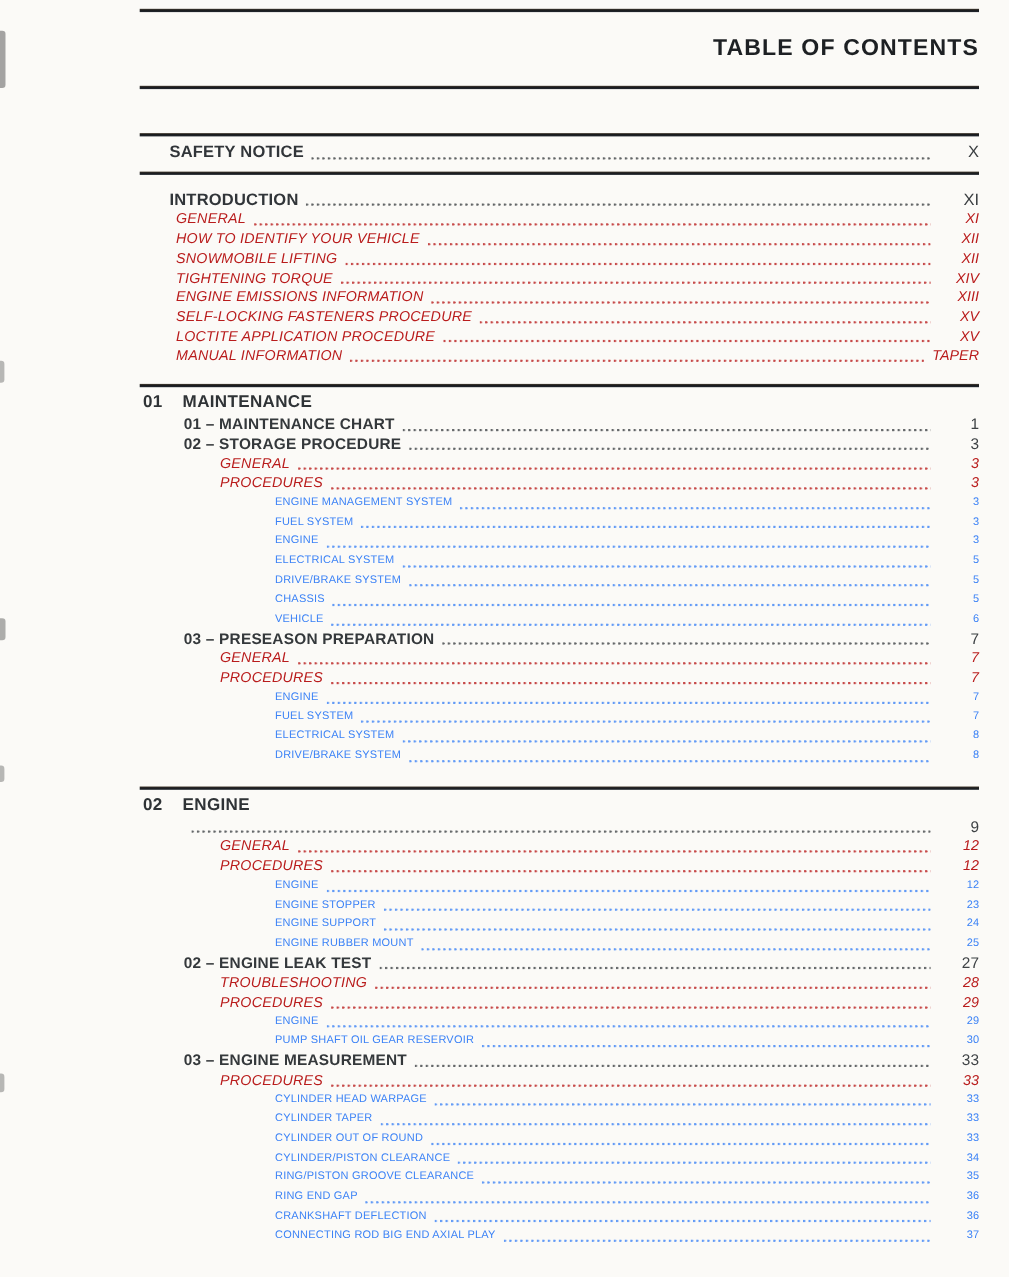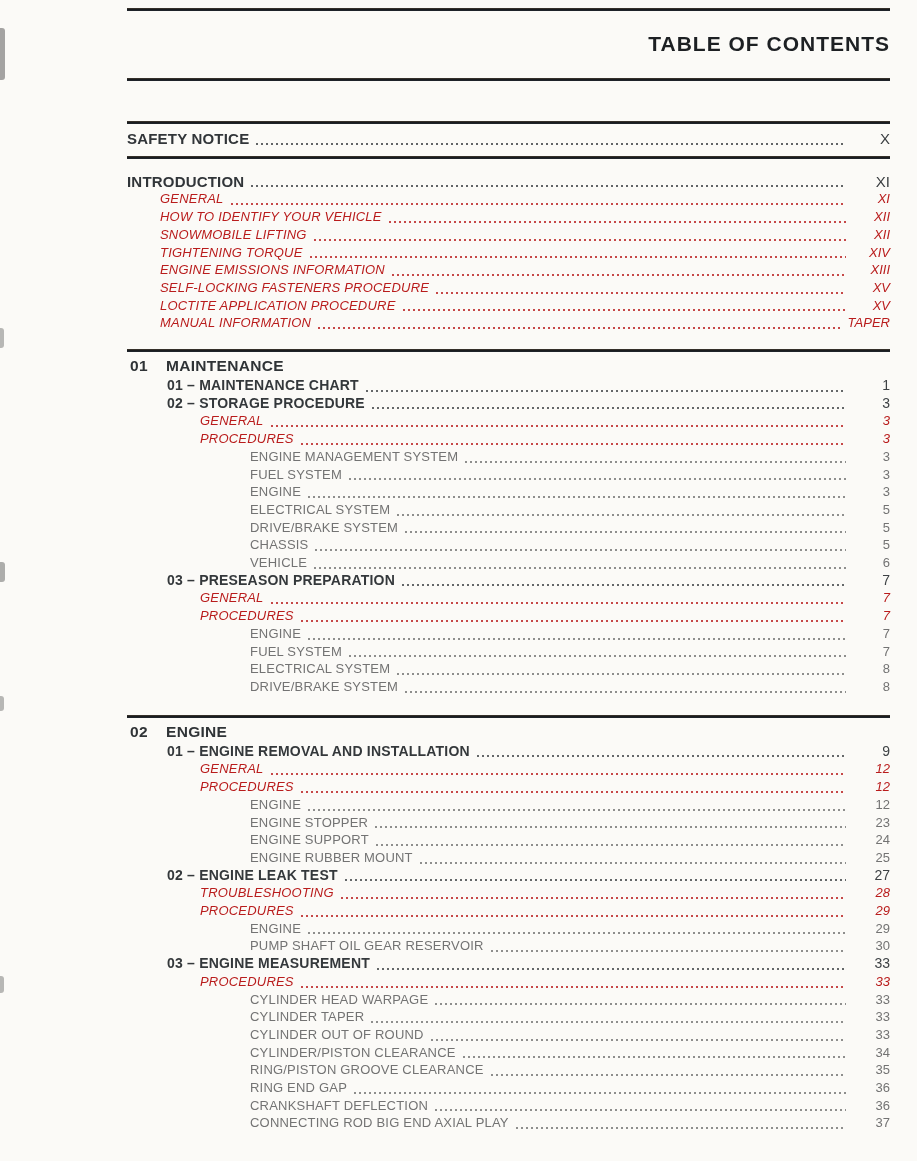--- a/index.html
+++ b/index.html
@@ -37,25 +37,25 @@
   .entry .label{flex:none;white-space:nowrap;letter-spacing:.2px;}
   .leader{
     flex:1;height:2px;margin:0 8px 3px 7px;min-width:18px;
     background-image:radial-gradient(circle at 1px 1px,currentColor 1px,transparent 1.4px);
     background-size:5px 2px;background-repeat:repeat-x;background-position:left bottom;
     opacity:.8;
   }
   .page-num{flex:none;min-width:36px;text-align:right;white-space:nowrap;}
 
   .l0{font-size:15px;color:#3b3f42;}
-  .l0 .label{font-weight:700;color:#313539;}
+  .l0 .label{font-weight:700;color:#313539;margin-left:27px;}
   .l1{font-size:14px;color:#3e4245;padding-left:40px;justify-content:space-between;}
   .l1 .label{font-weight:700;color:#34383b;}
   .l2{font-size:13px;color:#b91c1c;padding-left:73px;font-style:italic;}
-  .l3{font-size:13px;color:#737373;padding-left:123px;}
+  .l3{font-size:10px;color:#3b82f6;padding-left:123px;}
   .sec-introduction .l2{padding-left:33px;}
 
   .sec-safety .entry{padding-top:6px;padding-bottom:8px;}
 
   
   .smudge{position:absolute;left:0;background:#3a3a3a;border-radius:0 3px 3px 0;}
   .sm1{top:28px;height:52px;width:5px;opacity:.45;}
   .sm2{top:328px;height:20px;width:4px;opacity:.35;}
   .sm3{top:562px;height:20px;width:5px;opacity:.4;}
   .sm4{top:696px;height:15px;width:4px;opacity:.35;}
@@ -236,21 +236,20 @@
           </div>
         </div>
         <div class="section sec-engine">
           <div class="rule sec-rule-engine"></div>
           <div class="sec-header">
             <span class="sec-num">02</span>
             <span class="sec-title">ENGINE</span>
           </div>
           <div class="entries">
             <div class="entry l1">
-              <span class="label">01 – ENGINE REMOVAL AND INSTALLATION</span>
               <span class="leader"></span>
               <span class="page-num">9</span>
             </div>
             <div class="entry l2">
               <span class="label">GENERAL</span>
               <span class="leader"></span>
               <span class="page-num">12</span>
             </div>
             <div class="entry l2">
               <span class="label">PROCEDURES</span>

